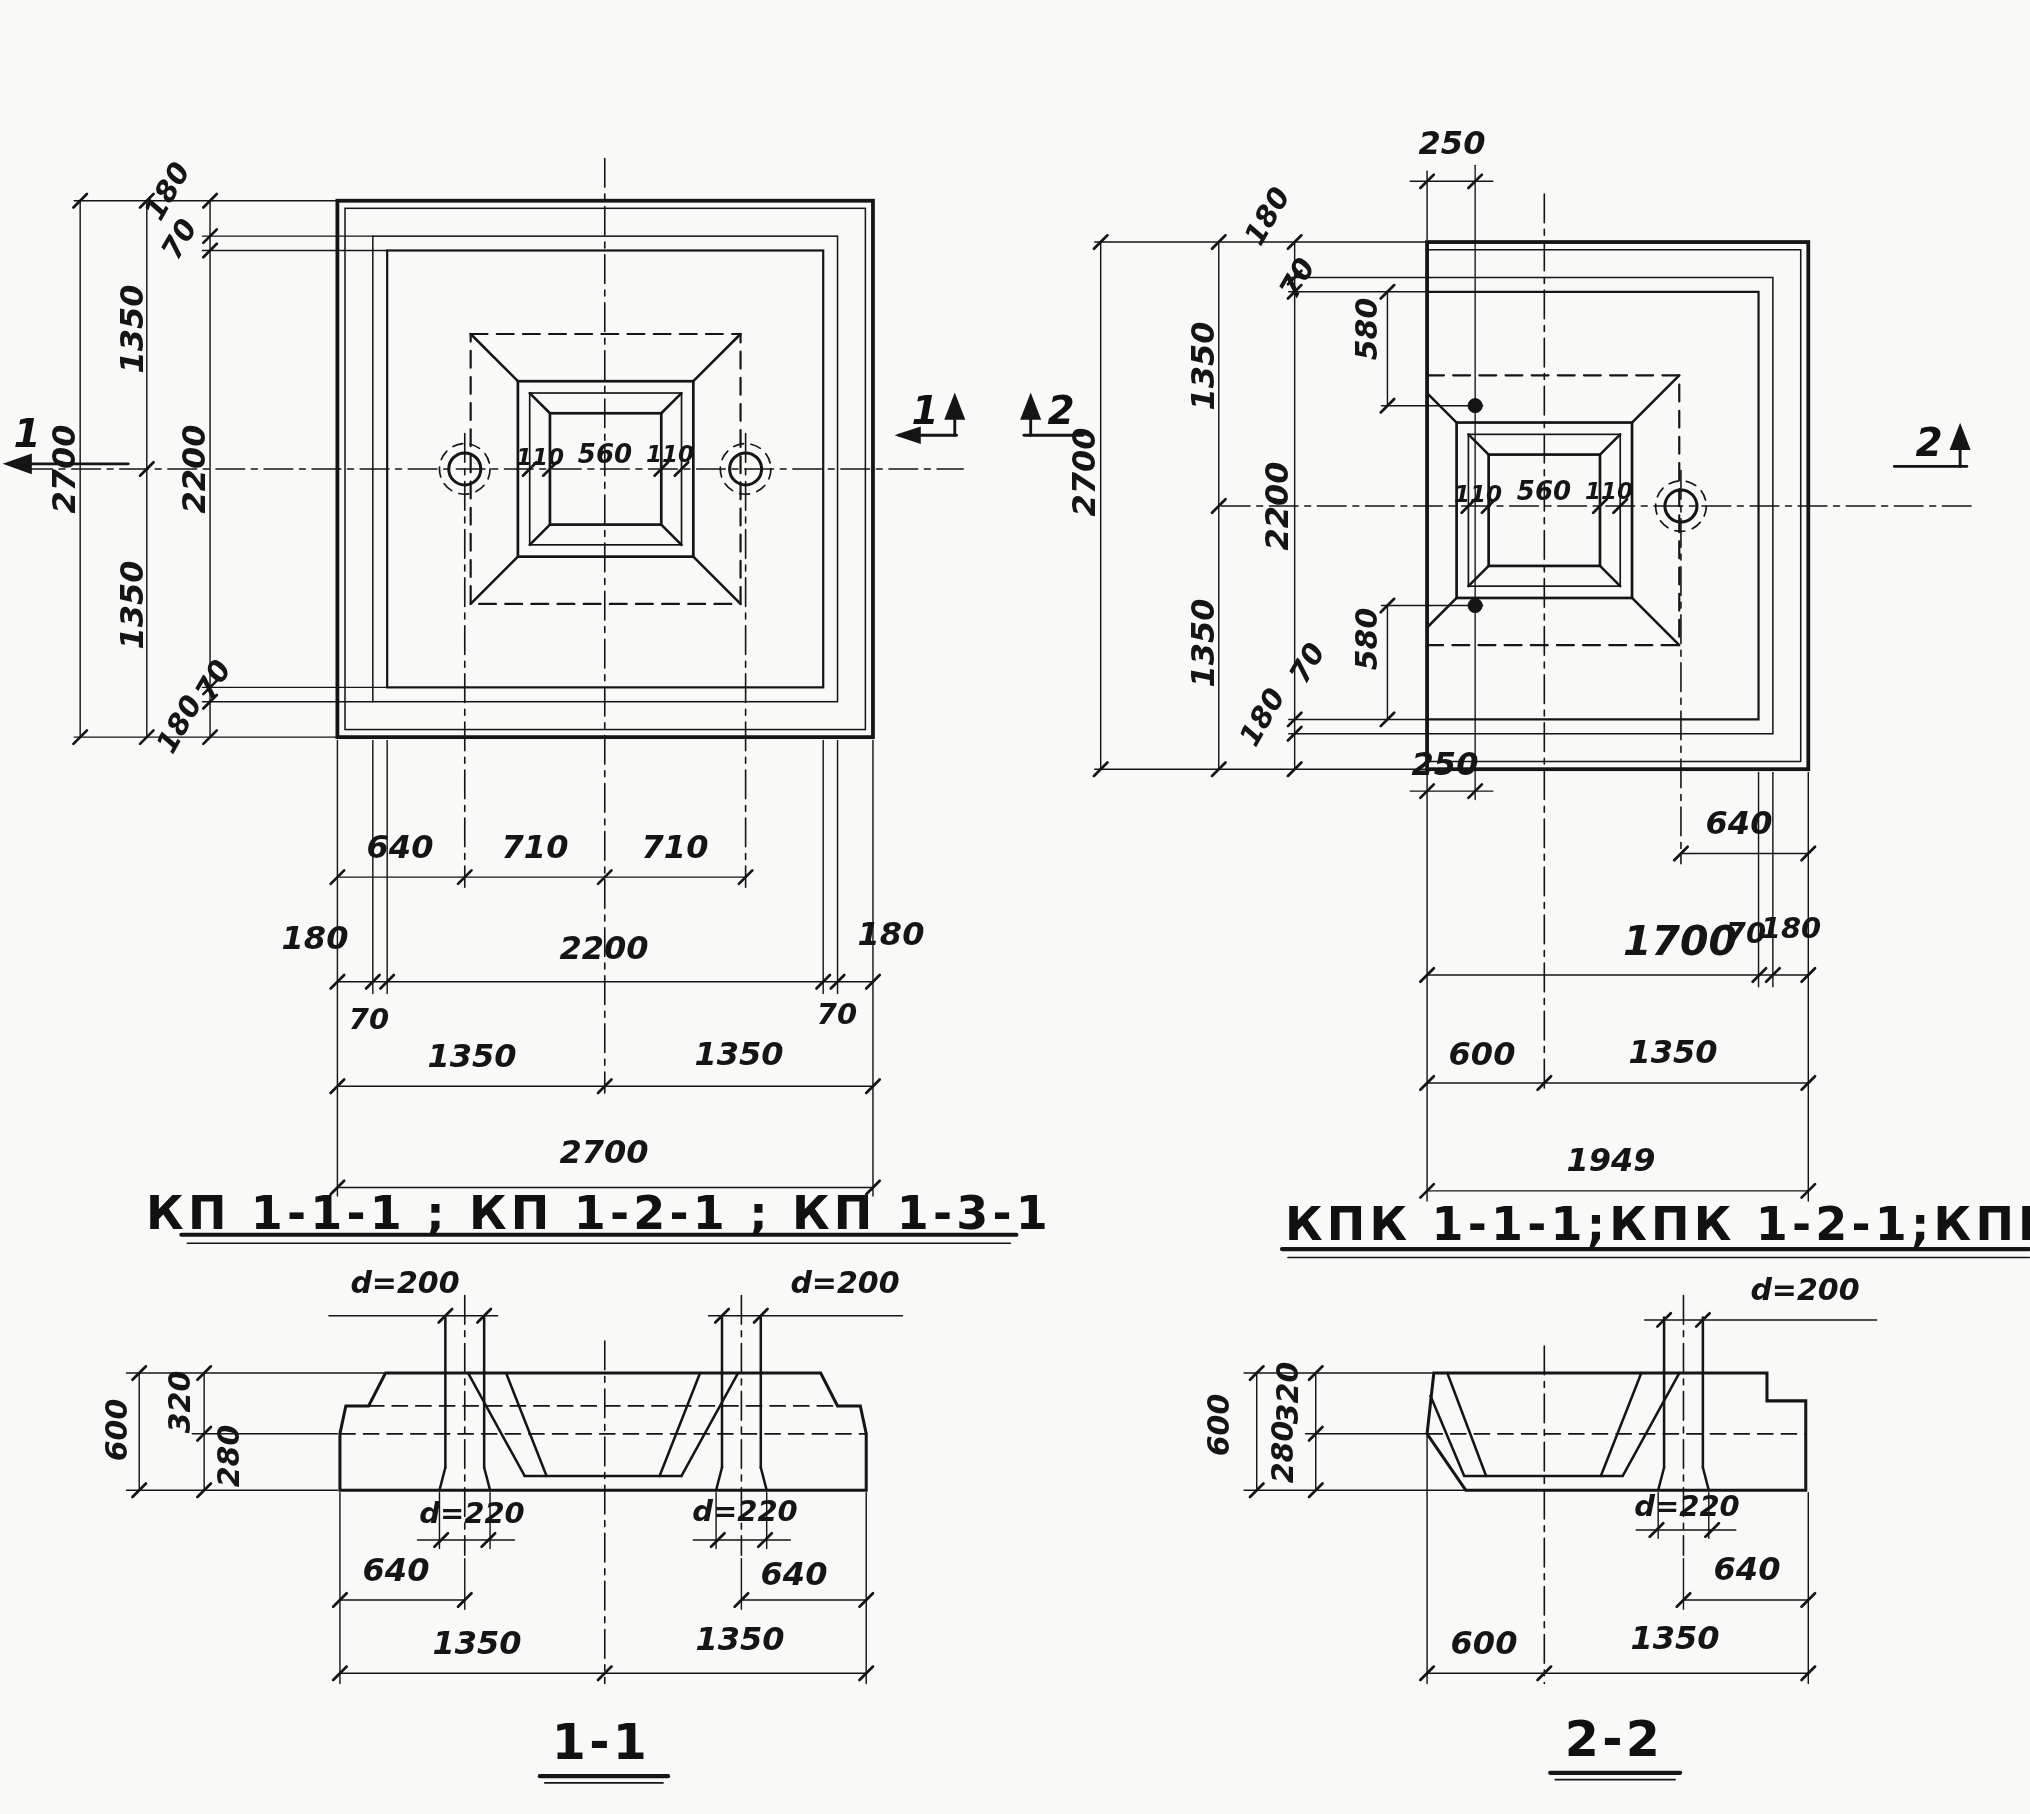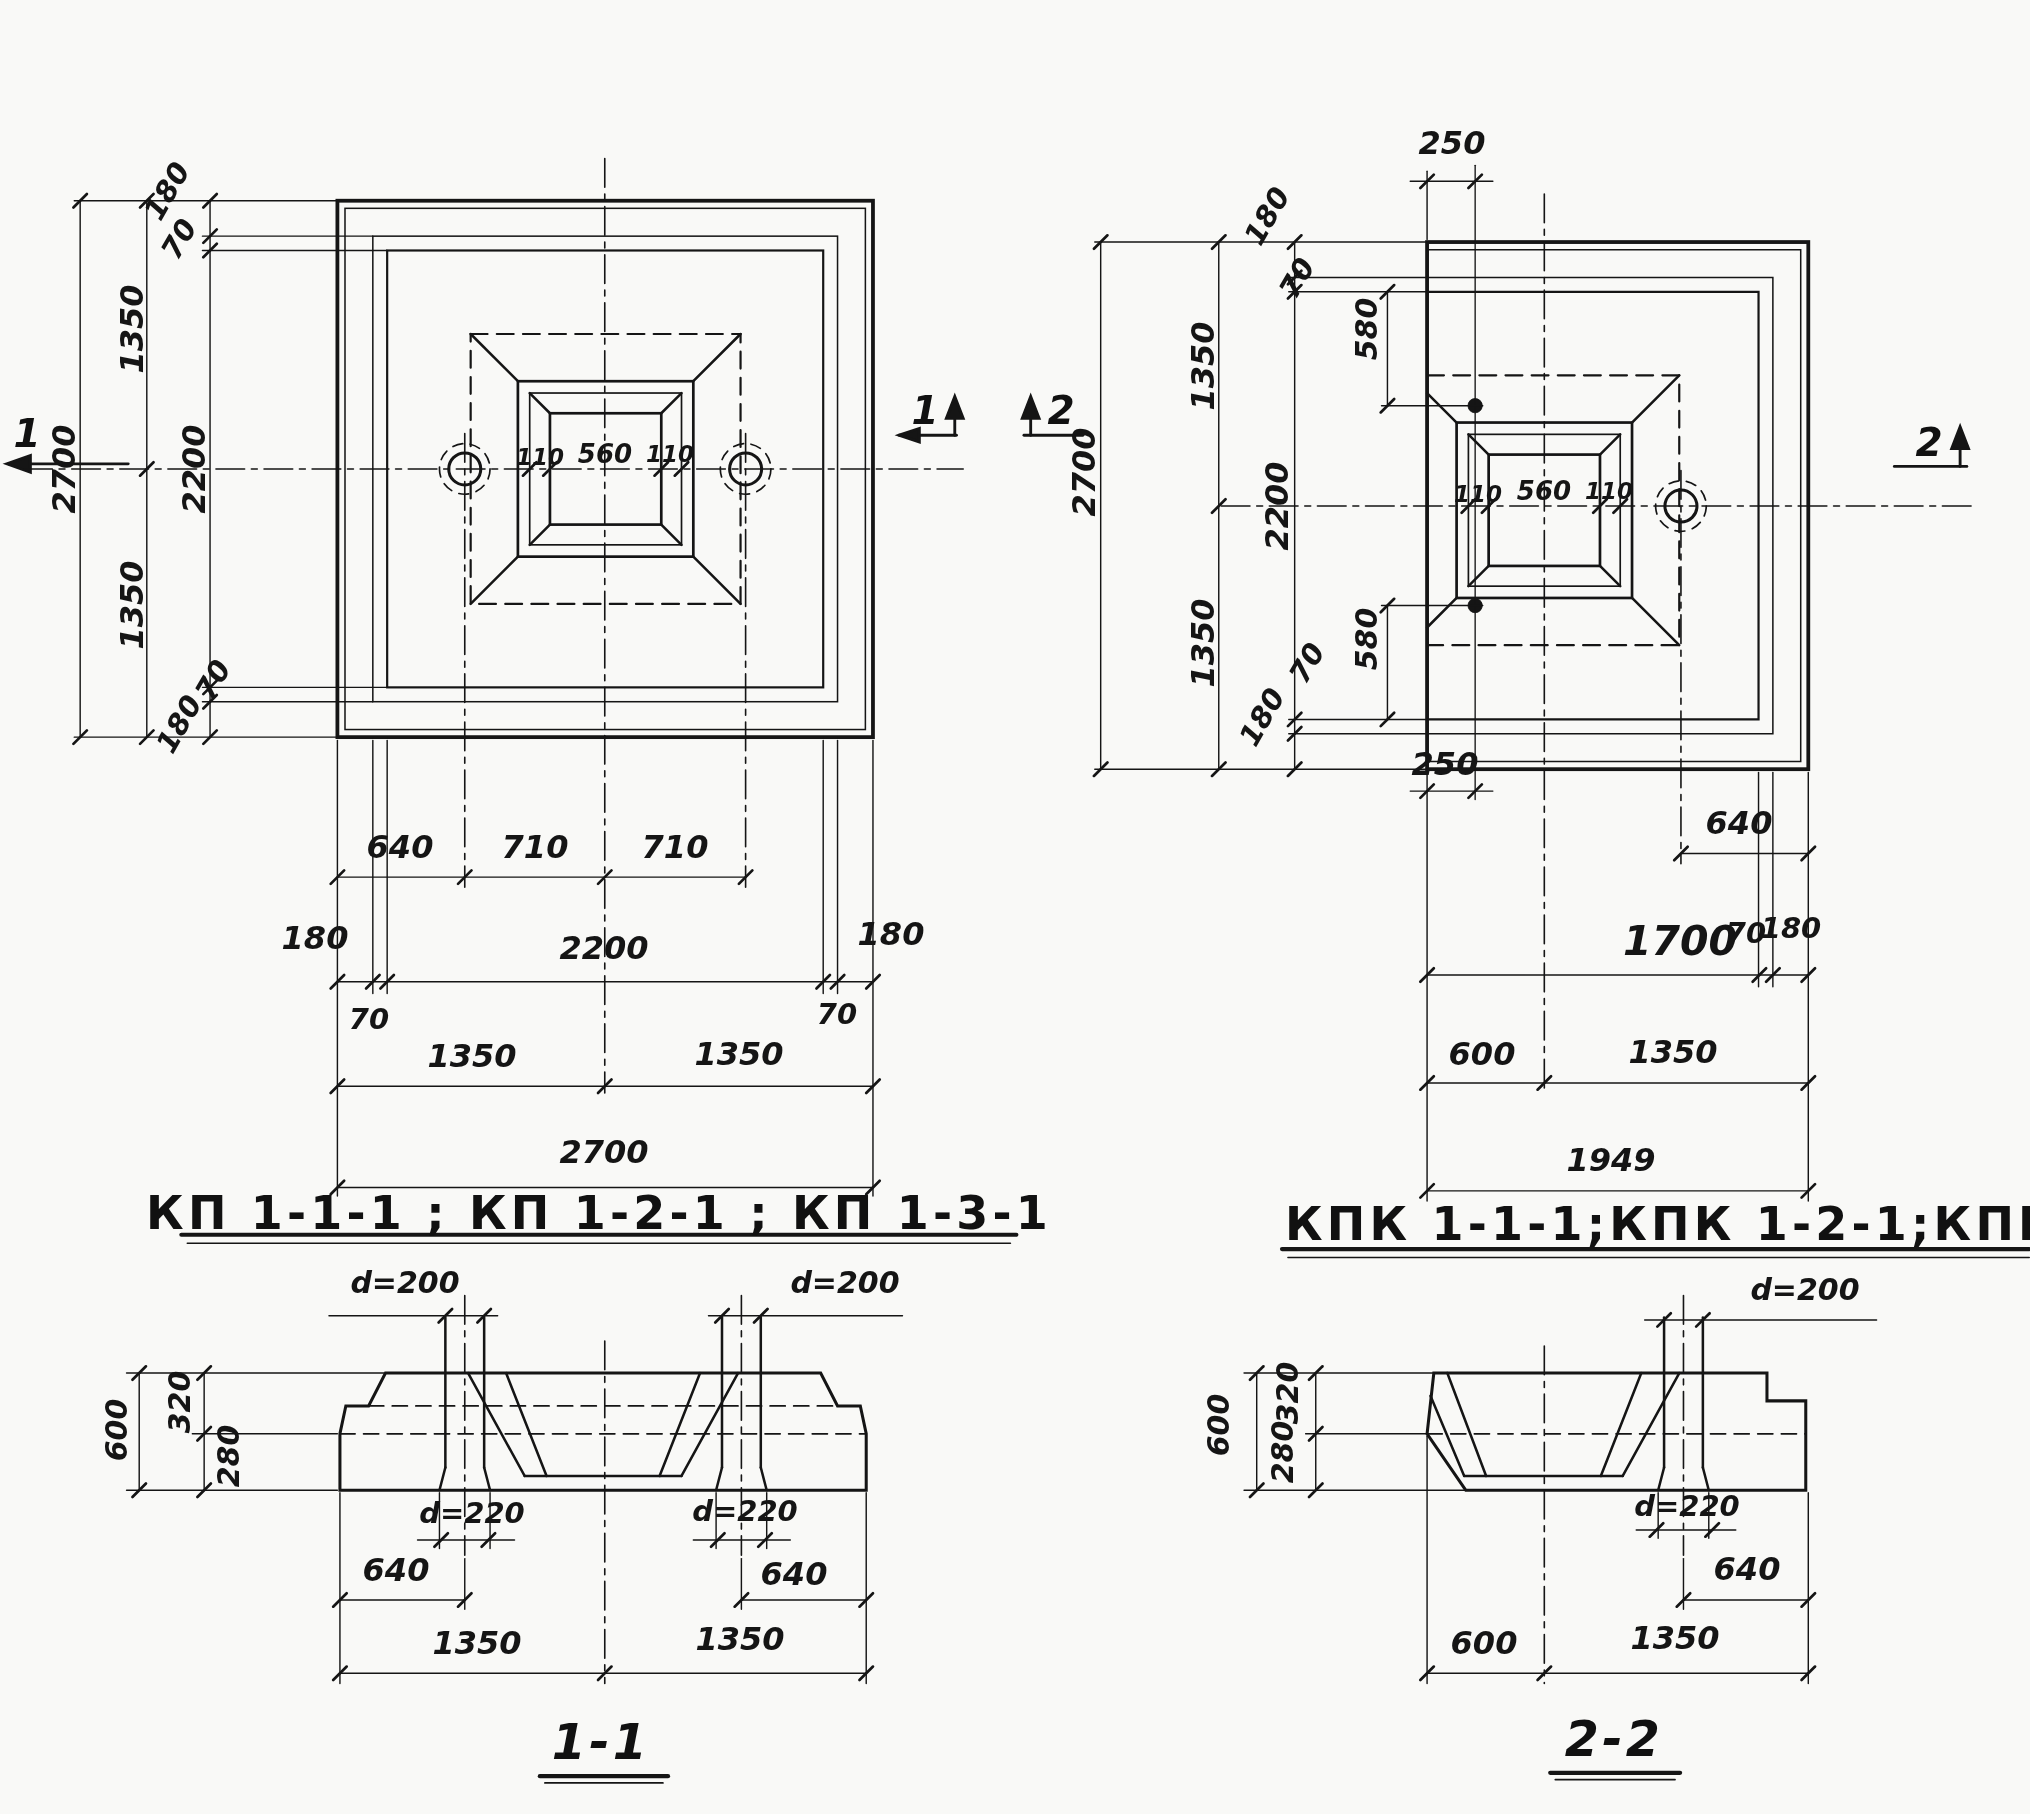--- a/index.html
+++ b/index.html
@@ -4,21 +4,21 @@
 <style>
   html,body{margin:0;padding:0;}
   body{width:2031px;height:1815px;background:#f9f9f7;position:relative;overflow:hidden;
        font-family:"DejaVu Sans",sans-serif;}
   #stage{position:absolute;left:0;top:0;width:2031px;height:1815px;}
   svg{position:absolute;left:0;top:0;}
   .dim{position:absolute;font-family:"DejaVu Sans",sans-serif;font-style:italic;font-weight:600;
        color:#151515;white-space:nowrap;}
   .title{position:absolute;font-family:"DejaVu Sans",sans-serif;font-weight:700;
        font-size:46px;letter-spacing:4.2px;color:#111;white-space:nowrap;}
-  .sect-label{position:absolute;font-family:"DejaVu Sans",sans-serif;font-style:italic;font-weight:700;
+  .sect-label{position:absolute;font-family:"DejaVu Sans",sans-serif;font-weight:700;
        font-size:49px;letter-spacing:3.4px;color:#111;transform:translate(-50%,-50%);}
   .marker{position:absolute;font-family:"DejaVu Sans",sans-serif;font-style:italic;font-weight:700;
        font-size:39px;color:#111;transform:translate(-50%,-50%);}
   #labels{position:absolute;left:0;top:0;width:2031px;height:1815px;}
 </style>
 </head>
 <body>
 
 <div id="stage">
 

